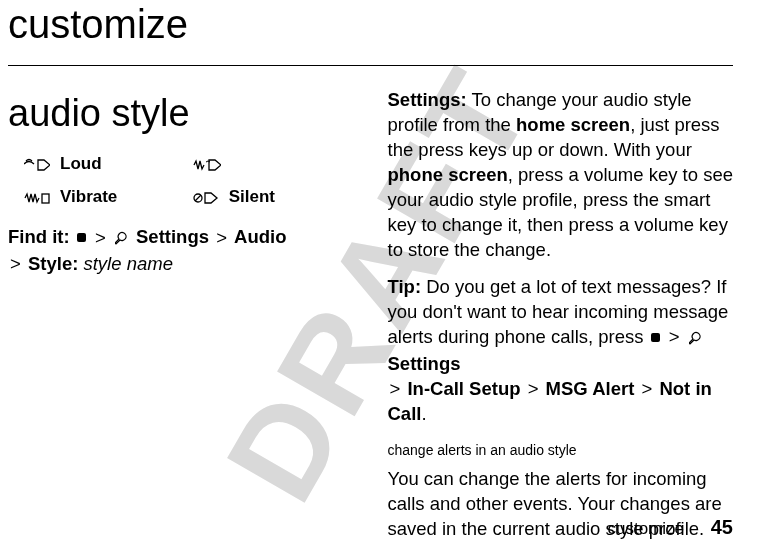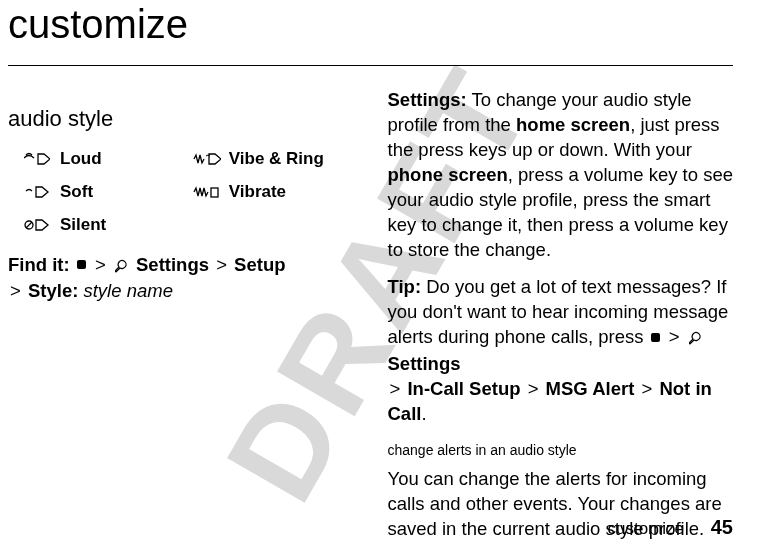--- a/index.html
+++ b/index.html
@@ -49,23 +49,23 @@
   .cols {
     display: flex;
     gap: 34px;
   }
   .col {
     flex: 1 1 0;
     font-size: 18.5px;
     line-height: 1.35;
   }
   h2.section {
-    font-size: 22px;
+    font-size: 38px;
     font-weight: normal;
-    margin: 16px 0 14px 0;
+    margin: 0 0 14px 0;
   }
   h3.subsection {
     font-size: 14px;
     font-weight: normal;
     margin: 14px 0 8px 0;
   }
   p { margin: 0 0 12px 0; }
   .profiles {
     display: grid;
     grid-template-columns: 1fr 1fr;
@@ -137,30 +137,20 @@
             <span class="b cond">Loud</span>
           </div>
           <div class="profile-item">
             <span class="picon">
               <svg width="30" height="14">
                   <path d="M1 7 L3 3 L5 11 L7 3 L9 11 L11 7" stroke="#000" fill="none" stroke-width="1.3"></path>
                   <path d="M16 2 L16 12 L22 12 L28 7 L22 2 Z" fill="none" stroke="#000" stroke-width="1.3"></path>
                   <path d="M13 4 Q15 2 17 4" stroke="#000" fill="none" stroke-width="1"></path>
                 </svg>
             </span>
-            <span class="b cond">Vibe &amp; Ring</span>
-          </div>
-          <div class="profile-item">
-            <span class="picon">
-              <svg width="26" height="14">
-                  <path d="M2 6 Q5 3 8 6" stroke="#000" fill="none" stroke-width="1.3"></path>
-                  <path d="M12 2 L12 12 L18 12 L24 7 L18 2 Z" fill="none" stroke="#000" stroke-width="1.3"></path>
-                </svg>
-            </span>
-            <span class="b cond">Soft</span>
           </div>
           <div class="profile-item">
             <span class="picon">
               <svg width="26" height="14">
                   <path d="M1 7 L3 3 L5 11 L7 3 L9 11 L11 3 L13 11 L15 7" stroke="#000" fill="none" stroke-width="1.3"></path>
                   <rect x="18" y="3" width="7" height="9" fill="none" stroke="#000" stroke-width="1.3"></rect>
                 </svg>
             </span>
             <span class="b cond">Vibrate</span>
           </div>
@@ -179,21 +169,21 @@
 
         <p>
           <span class="b">Find it:</span>
           <span class="center-key"></span>
           <span class="nav-sep cond">&gt;</span>
           <span class="wrench"><svg width="14" height="14">
                 <path d="M9 2 A4 4 0 1 1 5 9 L1 13 L0 12 L4 8 A4 4 0 0 1 9 2 Z" fill="none" stroke="#000" stroke-width="1.2"></path>
               </svg></span>
           <span class="b cond">Settings</span>
           <span class="nav-sep cond">&gt;</span>
-          <span class="b cond">Setup</span>
+          <span class="b cond">Audio</span>
           <br>
           <span class="nav-sep cond">&gt;</span>
           <span class="b cond">Style:</span>
           <span class="it">style name</span>
         </p>
       </div>
 
       <div class="col">
         <p>
           <span class="b">Settings:</span><span> To change your audio style profile from the </span><span class="b">home screen</span><span>, just press the press keys up or down. With your </span><span class="b">phone screen</span><span>, press a volume key to see your audio style profile, press the smart key to change it, then press a volume key to store the change.</span>

